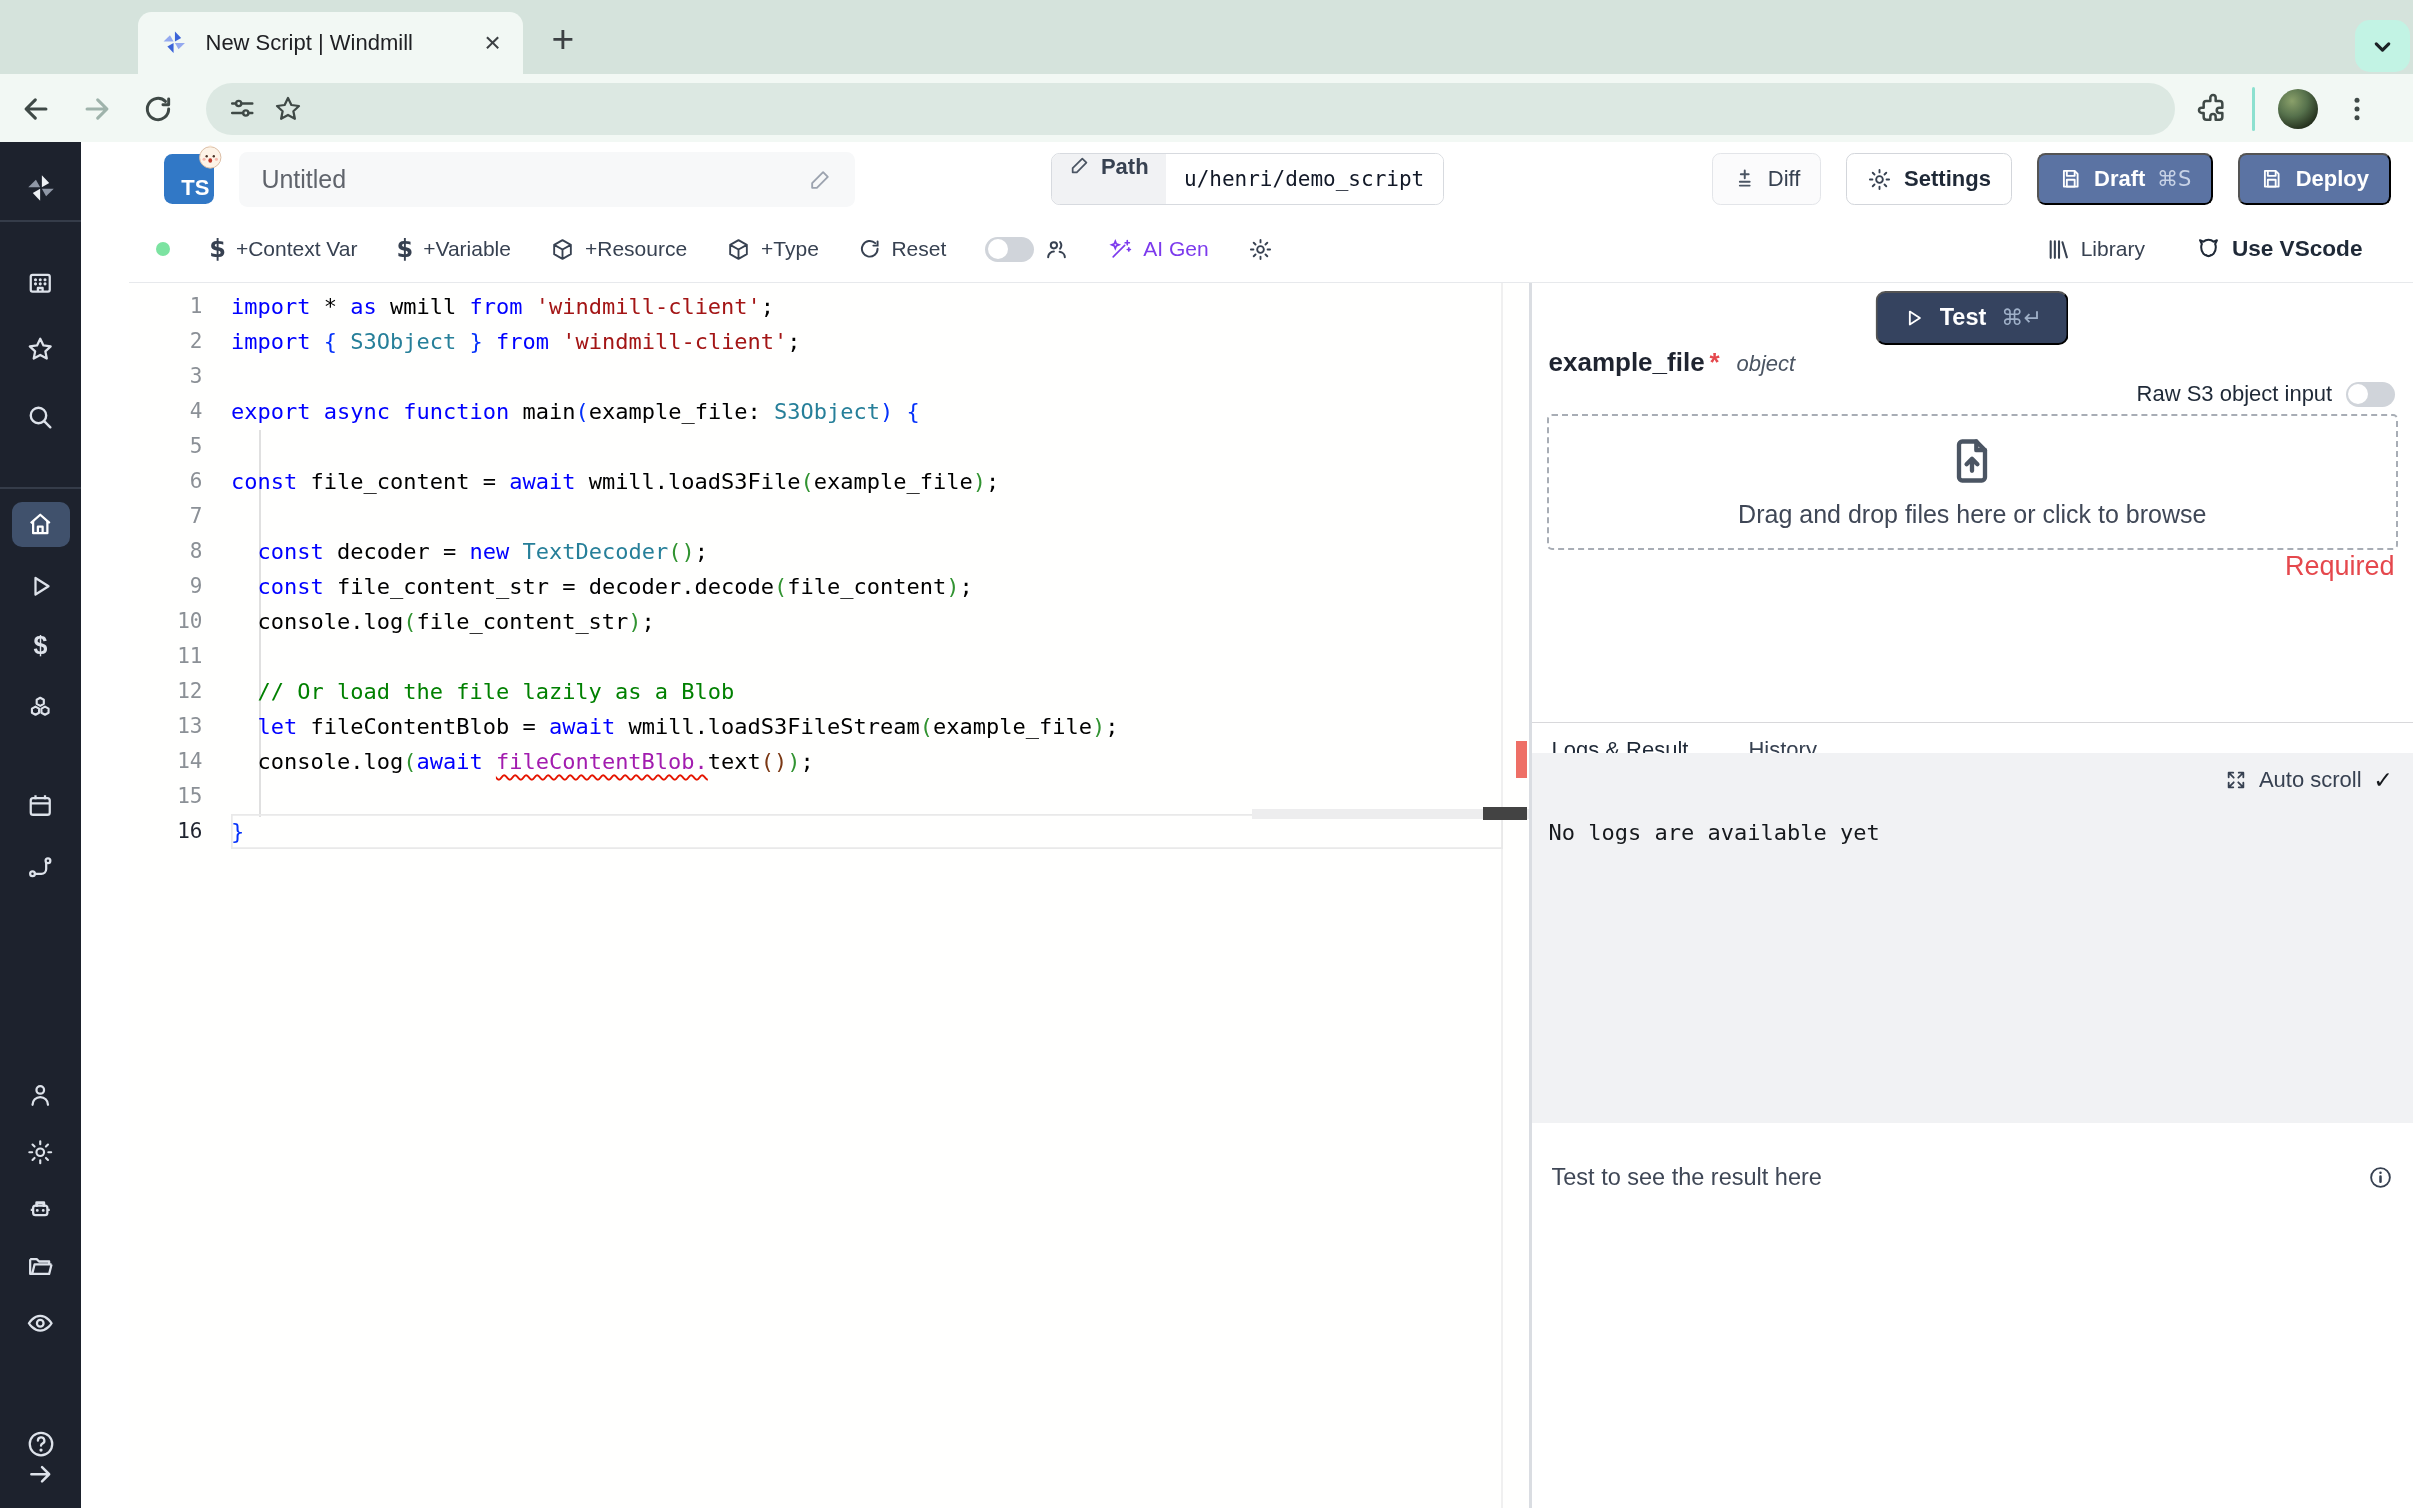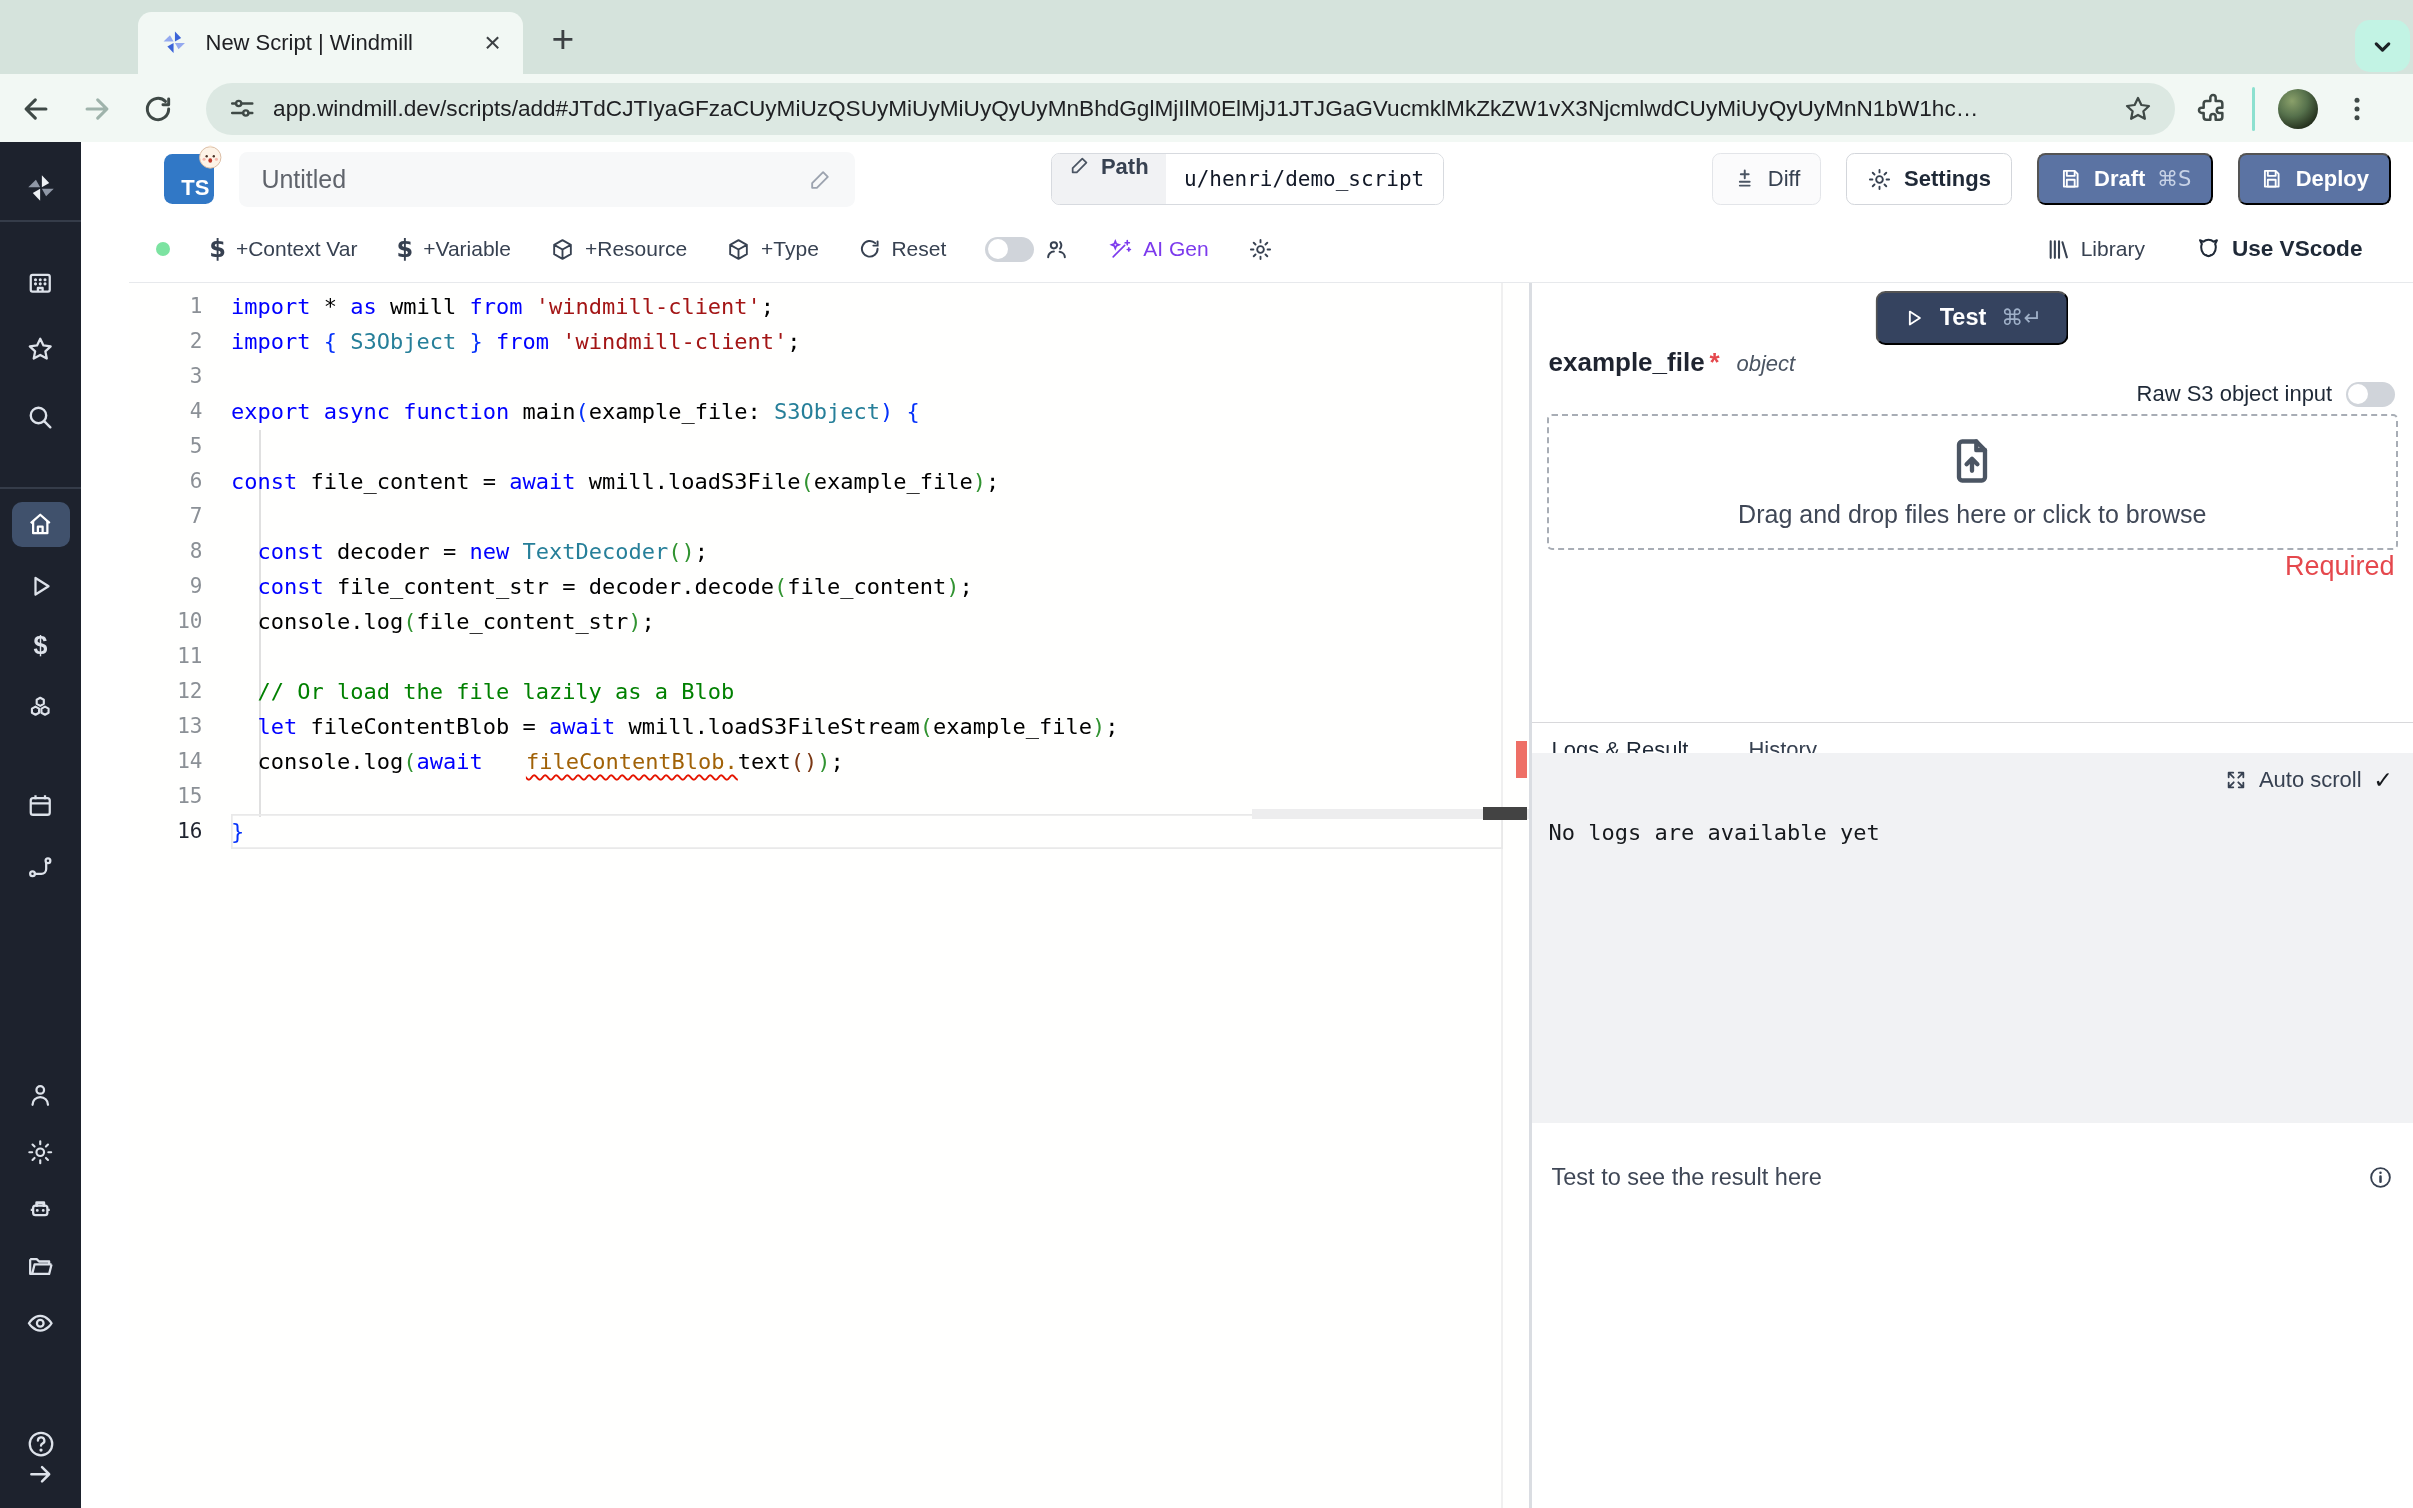--- a/index.html
+++ b/index.html
@@ -78,22 +78,22 @@
   .editor { width:1400px; position:relative; background:#fffffe; flex:none;
             font-family:"DejaVu Sans Mono", monospace; }
   #code { position:absolute; top:5.9px; left:0; right:0; }
   .row { display:flex; height:35px; line-height:35px; font-size:22px; }
   .gut { width:102px; flex:none; text-align:right; padding-right:28.5px; color:#8b9096; font-size:21px; }
   .codeln { white-space:pre; flex:1; margin-right:26px; color:#000; }
   .row.cur .gut { color:#1f2430; }
   .row.cur .codeln { box-shadow:inset 0 0 0 1.7px #e9e9e9; }
   .c-kw{color:#0000ff} .c-str{color:#a31515} .c-type{color:#267f99} .c-cmt{color:#008000}
   .c-b0{color:#0431fa} .c-b1{color:#319331} .c-b2{color:#7b3814} .c-pl{color:#000}
-  .c-sq{color:#a16207; text-decoration-line:underline; text-decoration-style:wavy;
-        text-decoration-color:#e51400; text-decoration-thickness:1.7px; text-underline-offset:5px;margin-left:30px;}
+  .c-sq{color:#a21caf; text-decoration-line:underline; text-decoration-style:wavy;
+        text-decoration-color:#e51400; text-decoration-thickness:1.7px; text-underline-offset:5px;}
   .indent-guide { position:absolute; left:130px; top:147px; width:1.7px; height:387px; background:#e0e0e0; }
   .ruler-line { position:absolute; right:26px; top:0; bottom:0; width:1.7px; background:#f0f0f0; }
   .err-marker { position:absolute; right:1.7px; top:458px; width:11.7px; height:37px; background:#ee6f66; }
   .hs-track { position:absolute; right:0; top:526px; width:277px; height:10px; background:#ededee; }
   .hs-thumb { position:absolute; right:1.7px; top:524px; width:44px; height:12.6px; background:#434343; }
 
   .vdivider { width:2.5px; background:#dadde2; flex:none; }
 
   
   .rpanel { flex:1; position:relative; background:#fff; font-size:22px; color:#1f2937; }
@@ -169,21 +169,20 @@
           <path d="M20 4.5v4.3h-4.3"></path>
         </svg>
     </div>
     <div class="omnibox">
       <svg class="ic" width="28.5" height="28.5" viewBox="0 0 24 24" fill="none" stroke="#3f4946" stroke-width="2" stroke-linecap="round">
           <circle cx="9" cy="8" r="2.2"></circle>
           <path d="M3.5 8h3.2 M11.3 8h9.2"></path>
           <circle cx="15" cy="16" r="2.2"></circle>
           <path d="M3.5 16h9.2 M17.3 16h3.2"></path>
         </svg>
-      <span class="url">app.windmill.dev/scripts/add#JTdCJTIyaGFzaCUyMiUzQSUyMiUyMiUyQyUyMnBhdGglMjIlM0ElMjJ1JTJGaGVucmklMkZkZW1vX3NjcmlwdCUyMiUyQyUyMnN1bW1hc…</span>
       <svg class="ic" width="30" height="30" viewBox="0 0 24 24" fill="none" stroke="#3f4946" stroke-width="1.8" stroke-linejoin="round">
           <path d="M12 3.2l2.7 5.6 6.1.8-4.5 4.2 1.2 6-5.5-3-5.5 3 1.2-6L3.2 9.6l6.1-.8z"></path>
         </svg>
     </div>
     <div class="chrome-right">
       <svg class="ic" width="32" height="32" viewBox="0 0 24 24" fill="none" stroke="currentColor" stroke-width="1.9" stroke-linejoin="round">
           <path d="M10 3.5a2 2 0 0 1 4 0V6h3a2 2 0 0 1 2 2v3h-2.2a2 2 0 0 0 0 4H19v3a2 2 0 0 1-2 2h-3v-2.2a2 2 0 0 0-4 0V20H7a2 2 0 0 1-2-2v-3H3.5a2 2 0 0 1 0-4H5V8a2 2 0 0 1 2-2h3z"></path>
         </svg>
       <div class="sep"></div>
       <div class="avatar"></div>

